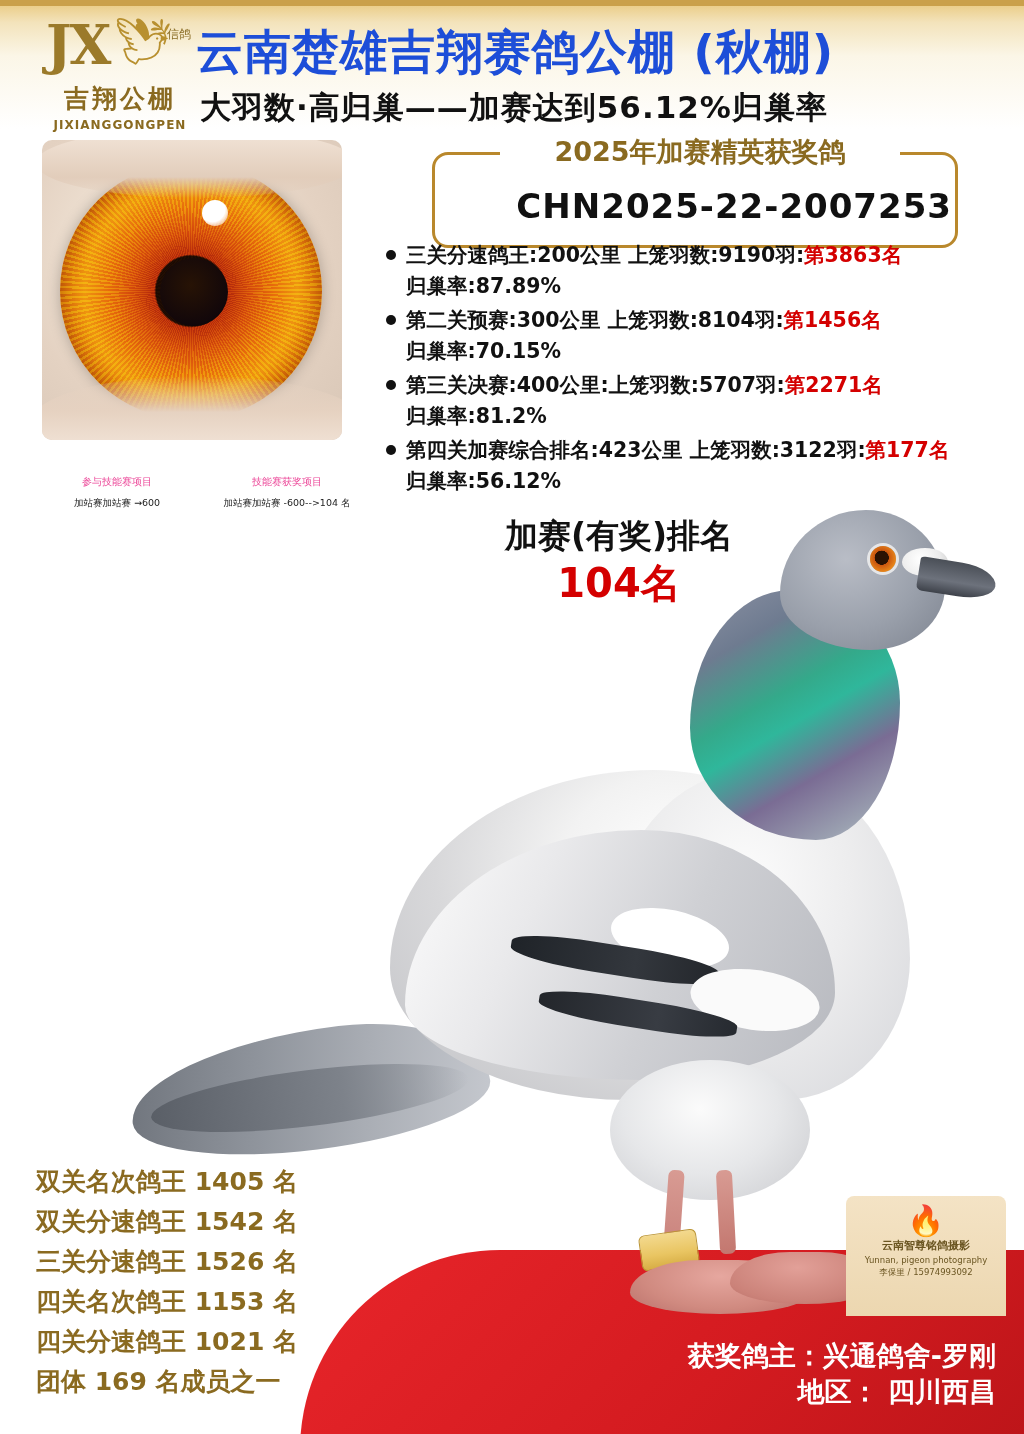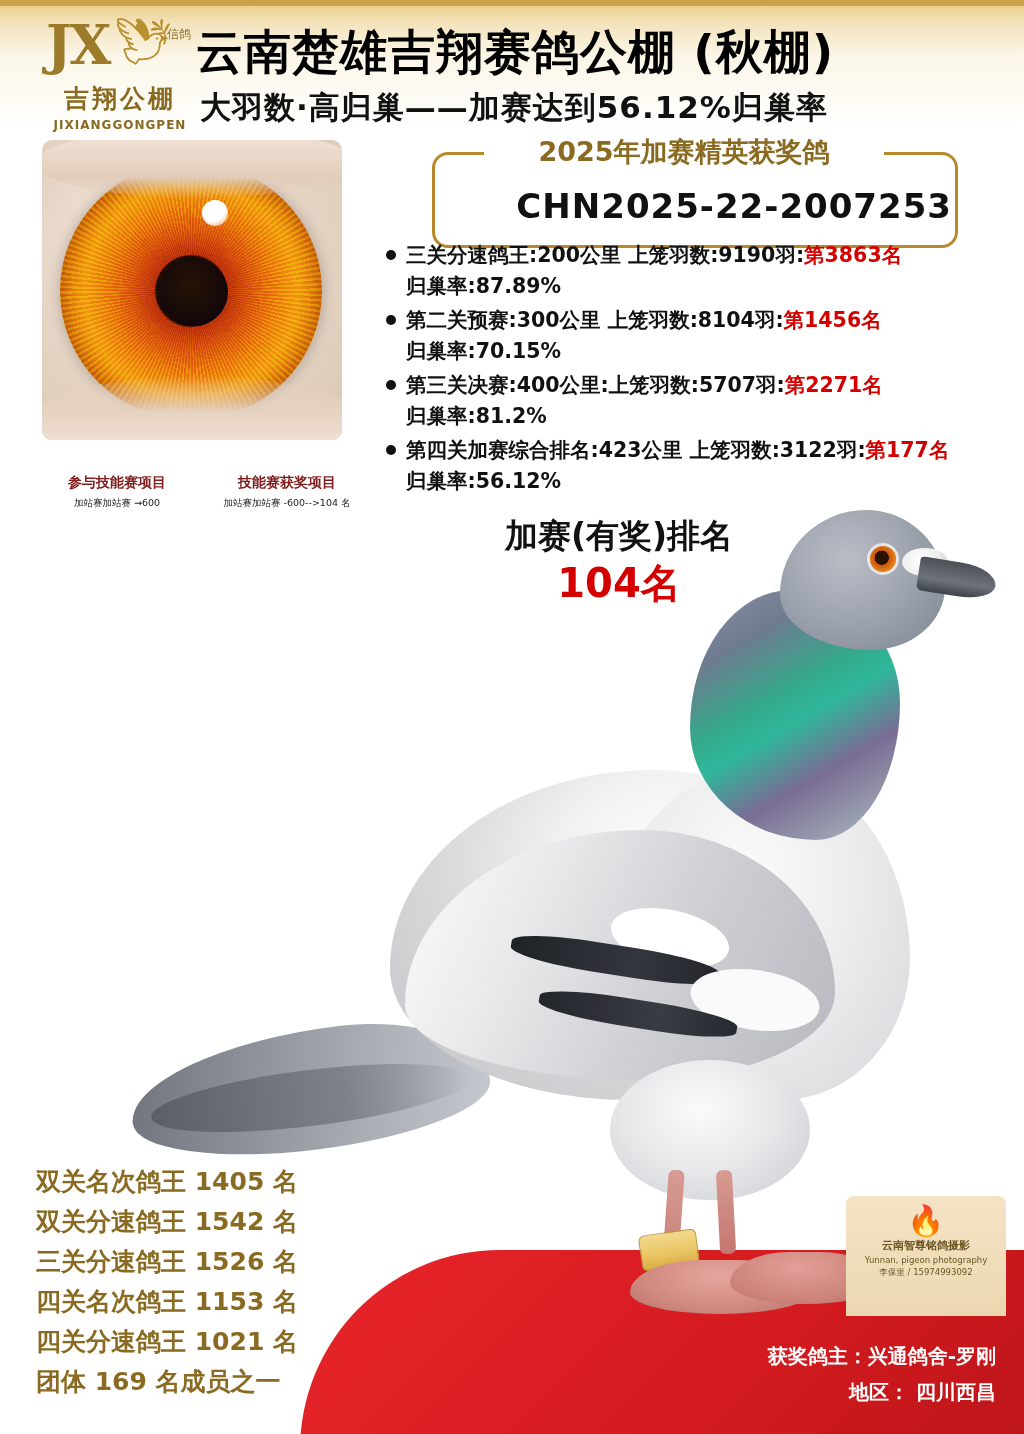--- a/index.html
+++ b/index.html
@@ -47,21 +47,21 @@
     font-size:25px;font-weight:bold;color:#8a6a20;letter-spacing:3px;
     margin-top:-4px;
   }
   .logo-en{
     font-size:12px;font-weight:bold;color:#8a6a20;letter-spacing:1px;margin-top:3px;
   }
 
   
   .headline{
     position:absolute;left:196px;top:24px;width:816px;
-    font-size:47px;line-height:56px;font-weight:bold;color:#000000;
+    font-size:47px;line-height:56px;font-weight:bold;color:#1d4ed8;
     letter-spacing:1px;
     font-family:"DejaVu Sans","Liberation Sans",sans-serif;
     white-space:nowrap;
   }
   .subline{
     position:absolute;left:200px;top:88px;width:816px;
     font-size:31px;line-height:38px;font-weight:bold;color:#111;
     white-space:nowrap;letter-spacing:1px;
   }
 
@@ -107,33 +107,33 @@
     background:linear-gradient(0deg,#f7ece2 0%, #e6d2c1 60%, rgba(230,210,193,0) 100%);
   }
 
   
   .skill-row{
     position:absolute;left:42px;top:472px;width:330px;height:60px;
   }
   .skill-col{position:absolute;top:0;text-align:center;}
   .skill-col.a{left:0;width:150px;}
   .skill-col.b{left:160px;width:170px;}
-  .skill-title{font-size:14px;font-weight:bold;color:#7f1d1d;line-height:20px;}
+  .skill-title{font-size:10px;font-weight:normal;color:#ec4899;line-height:20px;}
   .skill-note{font-size:9.5px;color:#222;line-height:14px;margin-top:4px;}
 
   
   .award-box{
     position:absolute;left:432px;top:152px;width:520px;height:90px;
   }
   .award-frame{
     position:absolute;left:0;top:0;width:520px;height:90px;
     border:3px solid #b9882c;border-radius:16px;
   }
   .award-title{
-    position:absolute;left:52px;top:-16px;width:400px;height:32px;
+    position:absolute;left:68px;top:-16px;width:400px;height:32px;
     background:#fff;text-align:center;
     font-size:27px;line-height:32px;font-weight:bold;color:#8a6a20;
     white-space:nowrap;
   }
   .award-code{
     position:absolute;left:0;top:34px;width:520px;text-align:right;
     font-size:34px;line-height:40px;font-weight:bold;color:#111;
     letter-spacing:1px;
   }
 
@@ -278,21 +278,21 @@
     font-size:25px;line-height:40px;font-weight:bold;color:#8a6a20;
     white-space:nowrap;
   }
 
   
   .owner{
     position:absolute;right:28px;top:1338px;width:440px;text-align:right;
     color:#fff;
   }
   .owner-line{
-    font-size:20px;line-height:36px;font-weight:bold;white-space:nowrap;
+    font-size:27px;line-height:36px;font-weight:bold;white-space:nowrap;
   }
 
   
   .credit{
     position:absolute;left:846px;top:1196px;width:160px;height:120px;
     background:linear-gradient(180deg,#f4e3c5 0%, #ecd7b0 100%);
     border-radius:8px 8px 0 0;
     text-align:center;
   }
   .credit-mark{

